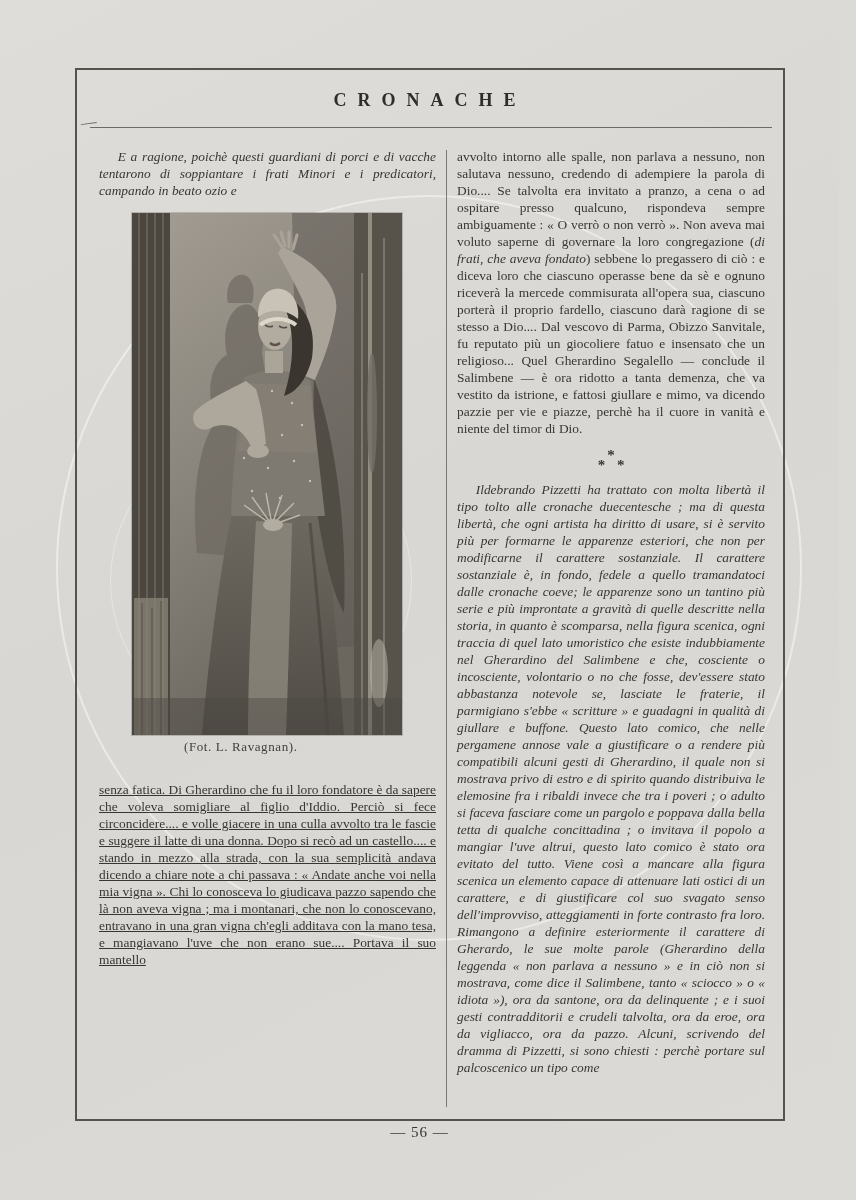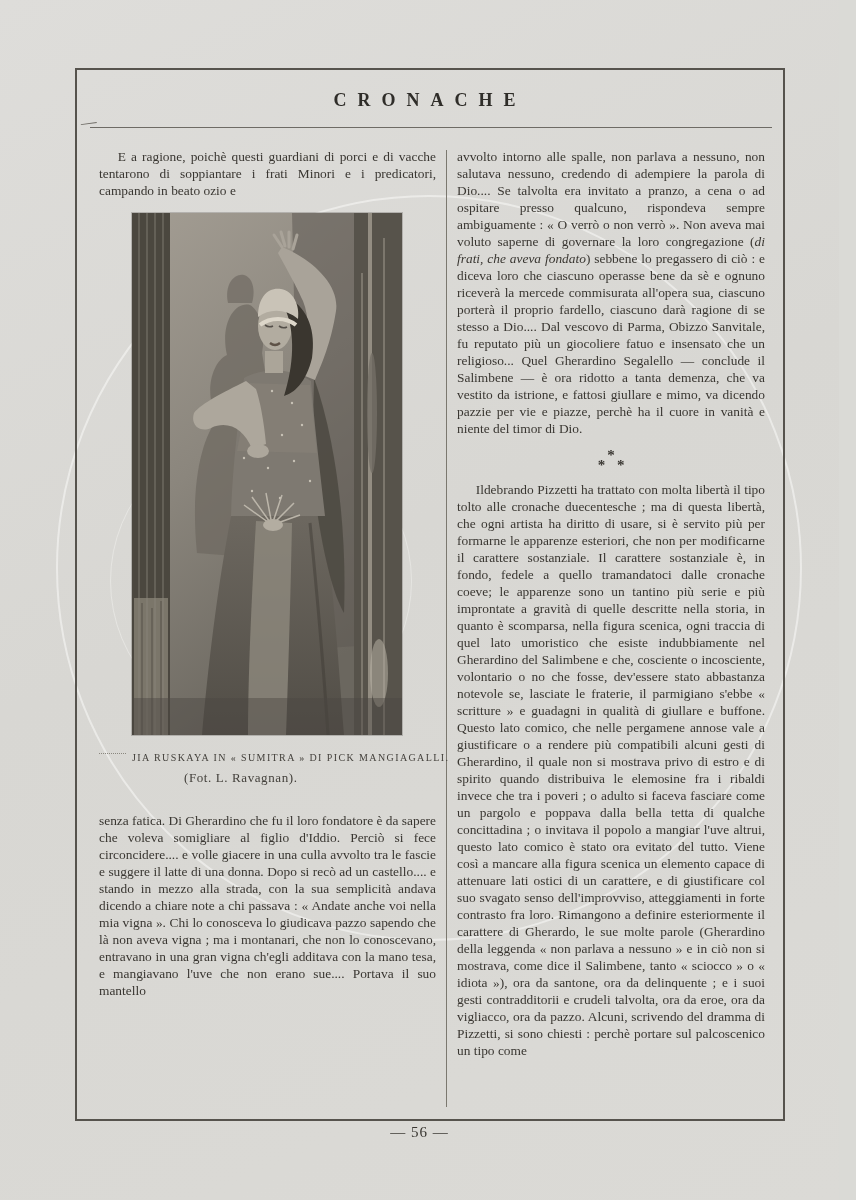--- a/index.html
+++ b/index.html
@@ -39,22 +39,22 @@
     position:absolute;top:78px;left:22px;right:18px;bottom:6px;
     display:flex;overflow:hidden;
   }
   .col{
     font-size:13.4px;line-height:17px;color:#393631;
   }
   .col-left{width:337px;}
   .divider{width:1px;background:#7b786f;margin:2px 10px 6px 10px;}
   .col-right{flex:1;}
   .col p{margin:0;text-align:justify;hyphens:auto;}
-  .indent{text-indent:1.4em;}
-  .after-photo{margin-top:26px !important;}
+  .indent{text-indent:1.4em;font-style:italic;}
+  .after-photo{margin-top:26px !important;text-decoration:underline;}
   i{font-style:italic;}
   
   figure{margin:14px 0 0 33px;padding:0;width:270px;}
   .photo{
     width:270px;height:522px;display:block;
     box-shadow:0 0 0 1px rgba(60,56,50,0.25);
   }
   .caption{
     margin-top:14px;text-align:center;
     font-size:10px;letter-spacing:1.4px;color:#44413c;
@@ -188,24 +188,20 @@
                        C154,96 138,95 126,104 Z" fill="#c9c3b7"></path>
               <path d="M128,112 C138,104 154,104 164,112" stroke="#ddd7ca" stroke-width="4" fill="none"></path>
 
               <path d="M133,112 Q137,115 141,113 M147,113 Q151,116 155,114" stroke="#55504a" stroke-width="1.6" fill="none"></path>
               <path d="M138,130 Q143,134 148,130" stroke="#5e5247" stroke-width="2.4" fill="none"></path>
             </g>
 
             <rect x="0" y="485" width="270" height="37" fill="#4c4842" opacity="0.45"></rect>
           </svg>
 
-          <figcaption class="caption">
-            <span class="caption-dots"></span>
-            <span>JIA RUSKAYA IN « SUMITRA » DI PICK MANGIAGALLI.</span>
-          </figcaption>
           <div class="credit">(Fot. L. Ravagnan).</div>
         </figure>
 
         <p class="after-photo">senza fatica. Di Gherardino che fu il loro fondatore è da sapere che voleva somigliare al figlio d'Iddio. Perciò si fece circoncidere.... e volle giacere in una culla avvolto tra le fascie e suggere il latte di una donna. Dopo si recò ad un castello.... e stando in mezzo alla strada, con la sua semplicità andava dicendo a chiare note a chi passava : « Andate anche voi nella mia vigna ». Chi lo conosceva lo giudicava pazzo sapendo che là non aveva vigna ; ma i montanari, che non lo conoscevano, entravano in una gran vigna ch'egli additava con la mano tesa, e mangiavano l'uve che non erano sue.... Portava il suo mantello</p>
       </div>
 
       <div class="divider"></div>
 
       <div class="col col-right">
         <p><span>avvolto intorno alle spalle, non parlava a nessuno, non salutava nessuno, credendo di adempiere la parola di Dio.... Se talvolta era invitato a pranzo, a cena o ad ospitare presso qualcuno, rispondeva sempre ambiguamente : « O verrò o non verrò ». Non aveva mai voluto saperne di governare la loro congregazione (</span><i>di frati, che aveva fondato</i><span>) sebbene lo pregassero di ciò : e diceva loro che ciascuno operasse bene da sè e ognuno riceverà la mercede commisurata all'opera sua, ciascuno porterà il proprio fardello, ciascuno darà ragione di se stesso a Dio.... Dal vescovo di Parma, Obizzo Sanvitale, fu reputato più un giocoliere fatuo e insensato che un religioso... Quel Gherardino Segalello — conclude il Salimbene — è ora ridotto a tanta demenza, che va vestito da istrione, e fattosi giullare e mimo, va dicendo pazzie per vie e piazze, perchè ha il cuore in vanità e niente del timor di Dio.</span></p>

